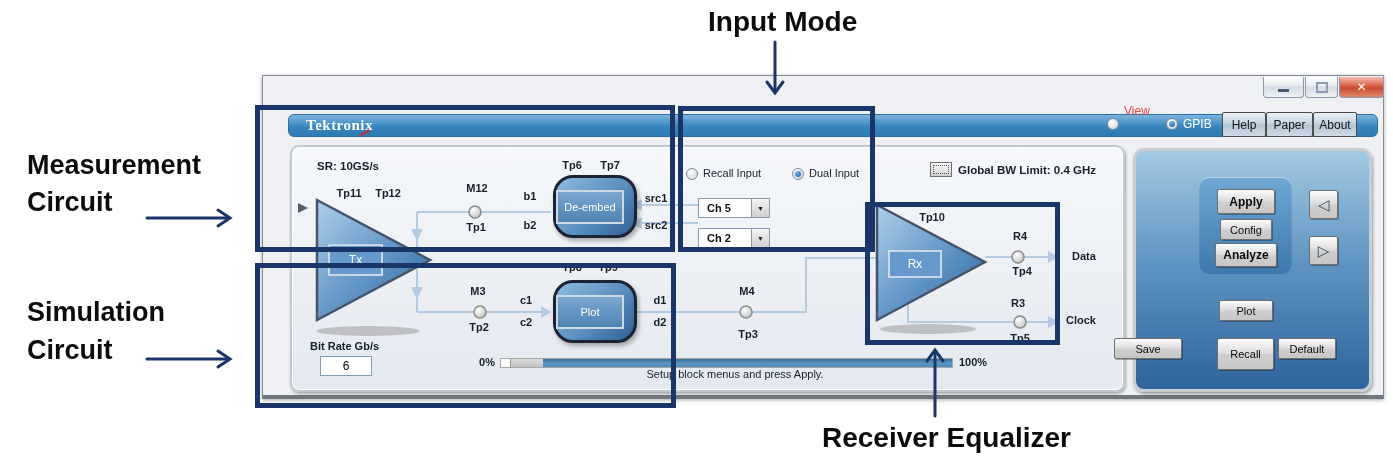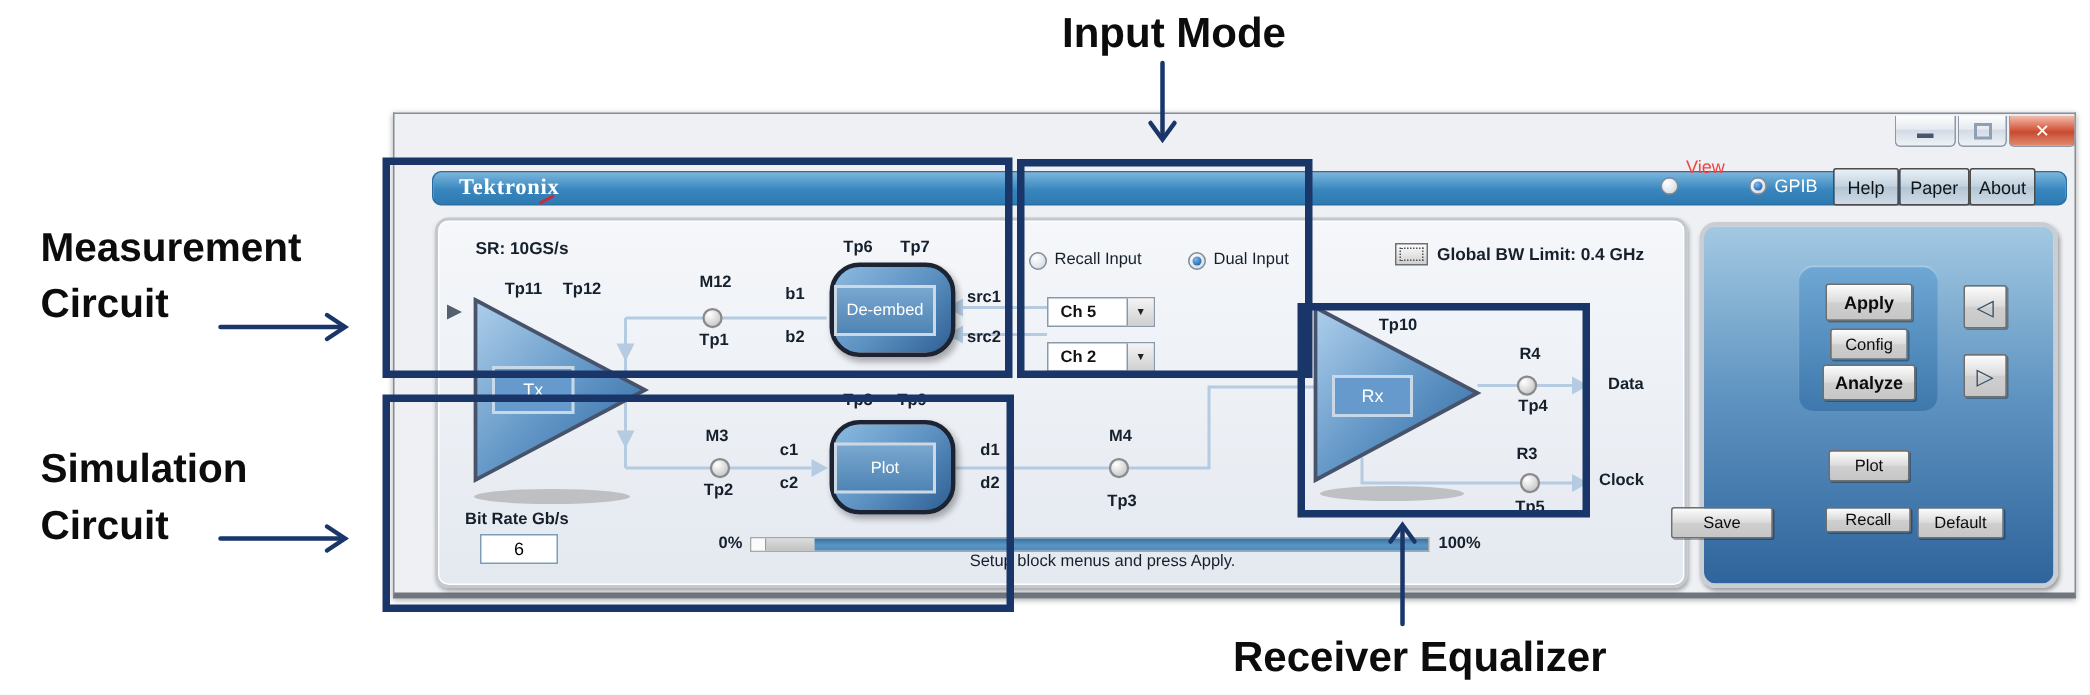--- a/index.html
+++ b/index.html
@@ -251,21 +251,21 @@
 <div class="sbtn" style="left:1220px;top:219px;width:52px;height:21px;">Config</div>
 <div class="sbtn bold" style="left:1215px;top:243px;width:62px;height:24px;">Analyze</div>
 <div class="sbtn" style="left:1309px;top:190px;width:29px;height:29px;">
     <span class="arrow-glyph">◁</span>
   </div>
 <div class="sbtn" style="left:1309px;top:236px;width:29px;height:29px;">
     <span class="arrow-glyph">▷</span>
   </div>
 <div class="sbtn" style="left:1219px;top:300px;width:54px;height:21px;">Plot</div>
 <div class="sbtn" style="left:1114px;top:338px;width:68px;height:21px;">Save</div>
-<div class="sbtn" style="left:1217px;top:338px;width:57px;height:17px;">Recall</div>
+<div class="sbtn" style="left:1217px;top:338px;width:57px;height:32px;">Recall</div>
 <div class="sbtn" style="left:1278px;top:338px;width:58px;height:21px;">Default</div>
 
 <div class="navy-box" style="left:255px;top:105px;width:420px;height:147px;"></div>
 <div class="navy-box" style="left:255px;top:263px;width:421px;height:145px;"></div>
 <div class="navy-box" style="left:678px;top:106px;width:197px;height:146px;"></div>
 <div class="navy-box" style="left:865px;top:202px;width:195px;height:143px;"></div>
 
 <svg class="overlay" width="1393" height="463" viewBox="0 0 1393 463">
   <g stroke="#1a3668" stroke-width="3" fill="none" stroke-linecap="round">
     <path d="M775,42 V90"></path>

